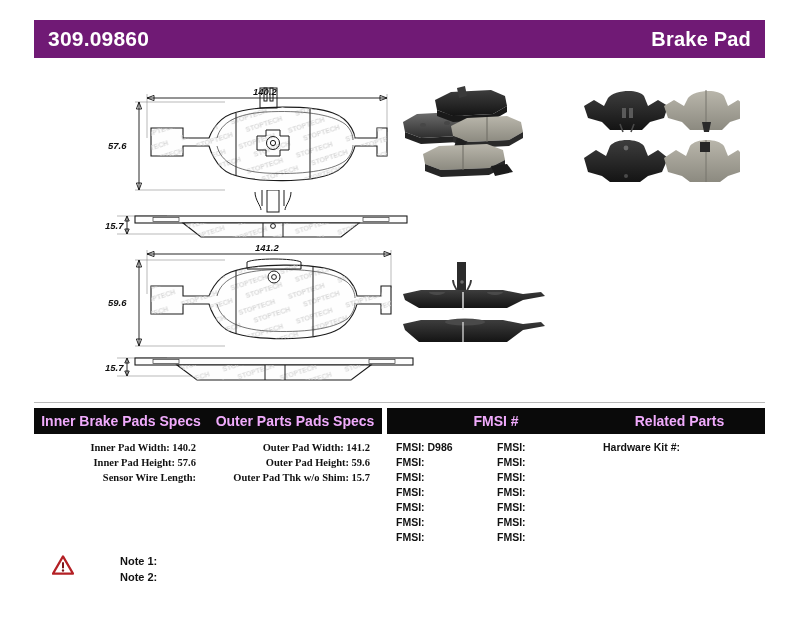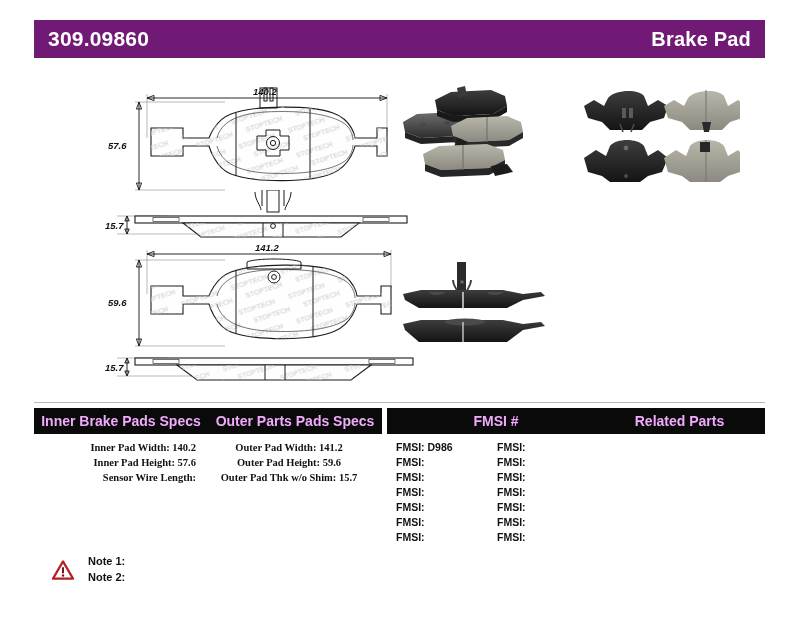--- a/index.html
+++ b/index.html
@@ -47,32 +47,32 @@
     display:flex;align-items:center;justify-content:center;}
   .thead span{color:#f0abfc;font-size:14px;font-weight:bold;}
   .th-specs{left:34px;width:348px;}
   .th-fmsi{left:387px;width:218px;}
   .th-related{left:594px;width:171px;}
   .th-specs{display:flex;}
   .th-specs .half{flex:1;display:flex;align-items:center;justify-content:center;}
 
   .col{position:absolute;font-size:10.5px;font-weight:bold;color:#111;}
   .col-inner{left:34px;top:440px;width:174px;text-align:right;}
-  .col-outer{left:208px;top:440px;width:174px;text-align:center;}
+  .col-outer{left:208px;top:440px;width:174px;text-align:right;}
   .col-inner div,.col-outer div{line-height:15px;padding-right:12px;font-family:Liberation Serif, serif;}
 
   .col-fmsi{left:387px;top:440px;width:202px;}
   .fmsi-row{display:flex;line-height:15px;}
   .fmsi-row .cell{width:50%;padding-left:9px;box-sizing:border-box;}
 
   .col-related{left:594px;top:440px;width:171px;}
   .col-related div{line-height:15px;padding-left:9px;}
 
   
-  .notes{position:absolute;left:52px;top:553px;display:flex;align-items:center;}
+  .notes{position:absolute;left:52px;top:553px;display:flex;align-items:flex-start;gap:32px;}
   .warn-icon{width:22px;height:20px;margin-right:14px;margin-top:2px;}
   .notes-text div{font-size:11px;font-weight:bold;line-height:16px;color:#111;}
 </style>
 </head>
 <body>
 
 <div class="page">
 
   <div class="header-band">
     <span class="part-number">309.09860</span>
@@ -393,20 +393,23 @@
       </div>
       <div class="fmsi-row">
         <span class="cell">FMSI:</span>
         <span class="cell">FMSI:</span>
       </div>
       <div class="fmsi-row">
         <span class="cell">FMSI:</span>
         <span class="cell">FMSI:</span>
       </div>
     </div>
+  <div class="col col-related" id="related-list">
+      <div>Hardware Kit #:</div>
+    </div>
 
   <div class="notes">
     <svg class="warn-icon" viewBox="0 0 24 22">
       <path d="M12 1.5 L23 20.5 L1 20.5 Z" fill="#ffffff" stroke="#b42025" stroke-width="2.4" stroke-linejoin="round"></path>
       <rect x="10.9" y="8" width="2.2" height="6.6" fill="#7a1418"></rect>
       <circle cx="12" cy="17" r="1.3" fill="#7a1418"></circle>
     </svg>
     <div class="notes-text" id="notes-lines">
         <div>Note 1:</div>
         <div>Note 2:</div>

